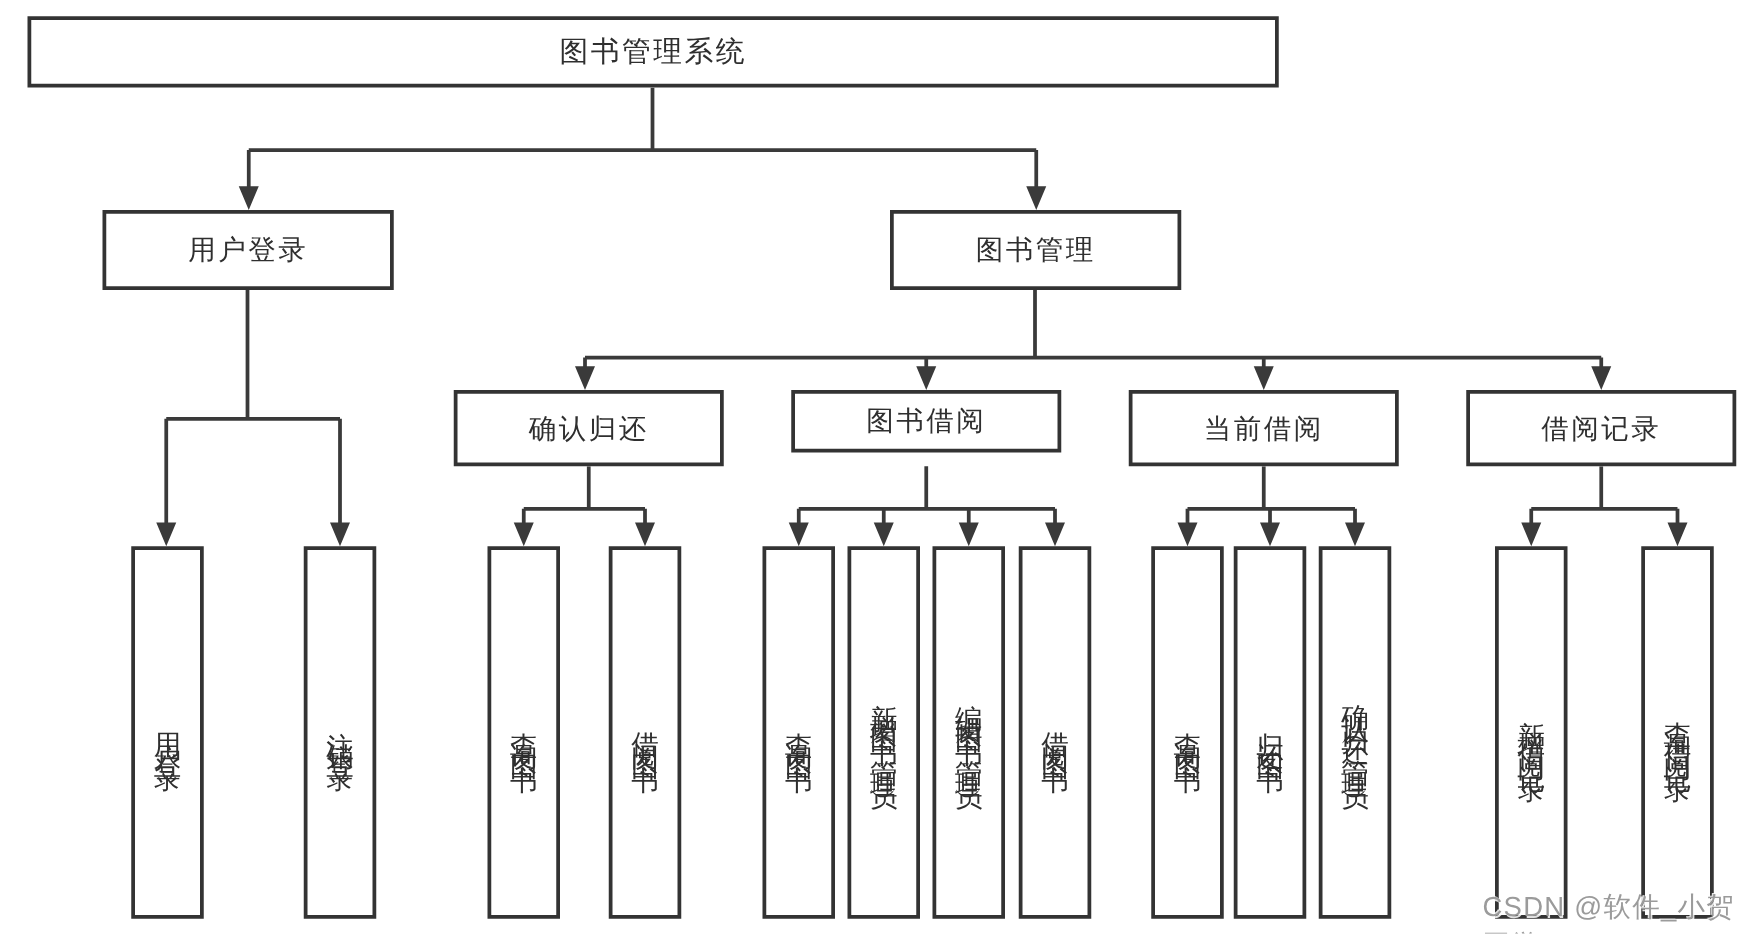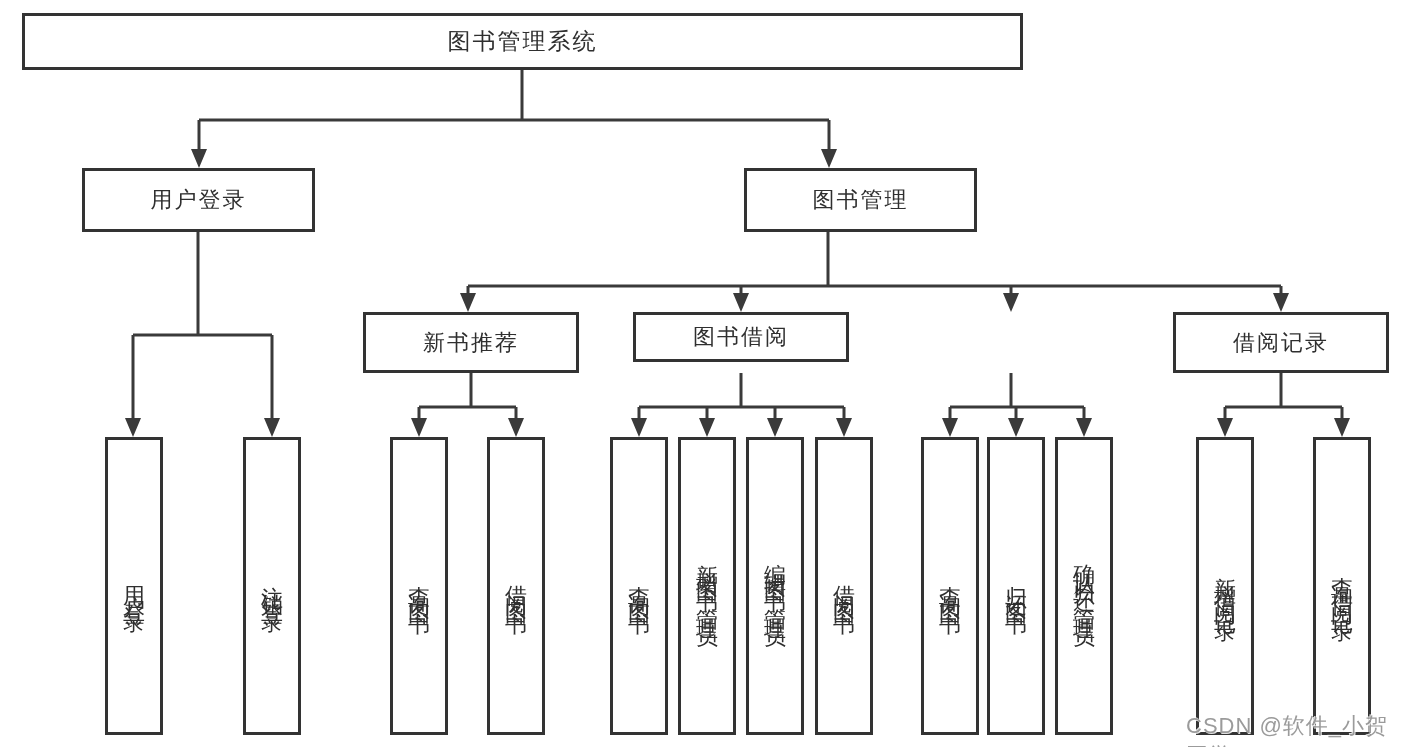--- a/index.html
+++ b/index.html
@@ -72,24 +72,25 @@
              M631 418 L647 418 L639 437 Z  M699 418 L715 418 L707 437 Z
              M767 418 L783 418 L775 437 Z  M836 418 L852 418 L844 437 Z
              M942 418 L958 418 L950 437 Z  M1008 418 L1024 418 L1016 437 Z
              M1076 418 L1092 418 L1084 437 Z
              M1217 418 L1233 418 L1225 437 Z  M1334 418 L1350 418 L1342 437 Z" fill="#3a3a3a" stroke="none"></path>
   </svg>
 
   <div class="box title-box" style="left:22px; top:13px; width:1001px; height:57px;">图书管理系统</div>
 
   <div class="box" style="left:82px; top:168px; width:233px; height:64px;">用户登录</div>
-  <div class="box" style="left:712px; top:168px; width:233px; height:64px;margin-left:32px;">图书管理</div>
+  <div class="box" style="left:712px; top:168px; width:233px; height:64px;">图书管理</div>
 
-  <div class="box" style="left:363px; top:312px; width:216px; height:61px;">新书推荐</div>
+  <div class="box" style="left:363px; top:312px; width:216px; height:61px;">确认归还</div>
   <div class="box" style="left:633px; top:312px; width:216px; height:50px;">图书借阅</div>
+  <div class="box" style="left:903px; top:312px; width:216px; height:61px;">当前借阅</div>
   <div class="box" style="left:1173px; top:312px; width:216px; height:61px;">借阅记录</div>
 
   <div class="box vbox" style="left:105px; top:437px; width:58px; height:298px;">用户登录</div>
   <div class="box vbox" style="left:243px; top:437px; width:58px; height:298px;">注销登录</div>
 
   <div class="box vbox" style="left:390px; top:437px; width:58px; height:298px;">查询图书</div>
   <div class="box vbox" style="left:487px; top:437px; width:58px; height:298px;">借阅图书</div>
 
   <div class="box vbox" style="left:610px; top:437px; width:58px; height:298px;">查询图书</div>
   <div class="box vbox" style="left:678px; top:437px; width:58px; height:298px;">新增图书（管理员）</div>

